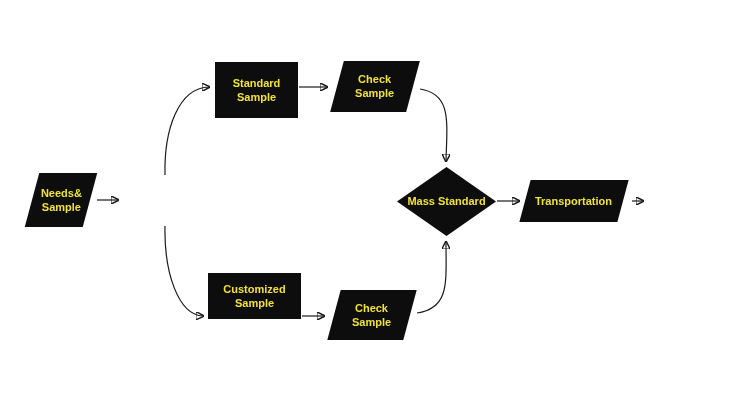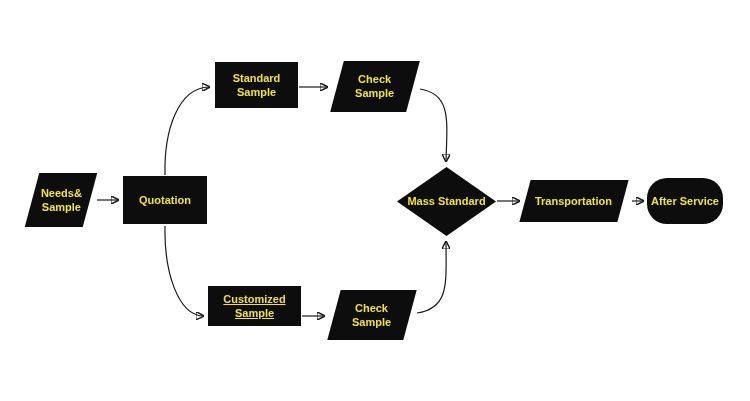--- a/index.html
+++ b/index.html
@@ -78,49 +78,43 @@
     <path d="M 417 313 C 450 308, 446 282, 446 242" marker-end="url(#arrowhead)"></path>
     <path d="M 497 201 L 519 201" marker-end="url(#arrowhead)"></path>
     <path d="M 632 201 L 643 201" marker-end="url(#arrowhead)"></path>
   </svg>
 
   <div class="node para" style="left:32px; top:173px; width:58px; height:54px;">
     <span class="label">Needs&amp;
 Sample</span>
   </div>
 
-  <div class="node" style="left:123px; top:176px; width:84px; height:48px;">
-    <span class="label">Quotation</span>
-  </div>
 
-  <div class="node" style="left:215px; top:62px; width:83px; height:46px;">
+  <div class="node" style="left:215px; top:62px; width:83px; height:56px;">
     <span class="label">Standard
 Sample</span>
   </div>
 
   <div class="node para" style="left:337px; top:61px; width:76px; height:51px;">
     <span class="label">Check
 Sample</span>
   </div>
 
-  <div class="node" style="left:208px; top:286px; width:93px; height:40px;text-decoration:underline;">
+  <div class="node" style="left:208px; top:273px; width:93px; height:46px;">
     <span class="label">Customized
 Sample</span>
   </div>
 
   <div class="node para" style="left:334px; top:290px; width:76px; height:50px;">
     <span class="label">Check
 Sample</span>
   </div>
 
   <div class="node diamond" style="left:397px; top:167px; width:99px; height:69px;">
     <span class="label">Mass Standard</span>
   </div>
 
   <div class="node para" style="left:525px; top:180px; width:98px; height:42px;">
     <span class="label">Transportation</span>
   </div>
 
-  <div class="node stadium" style="left:647px; top:178px; width:76px; height:46px;">
-    <span class="label">After Service</span>
-  </div>
 
 </div>
 
 </body></html>

